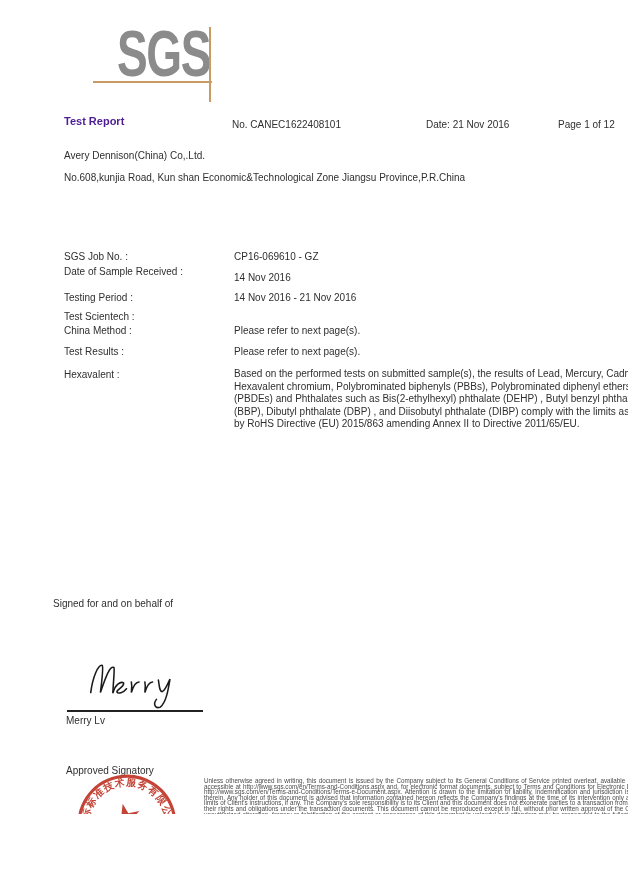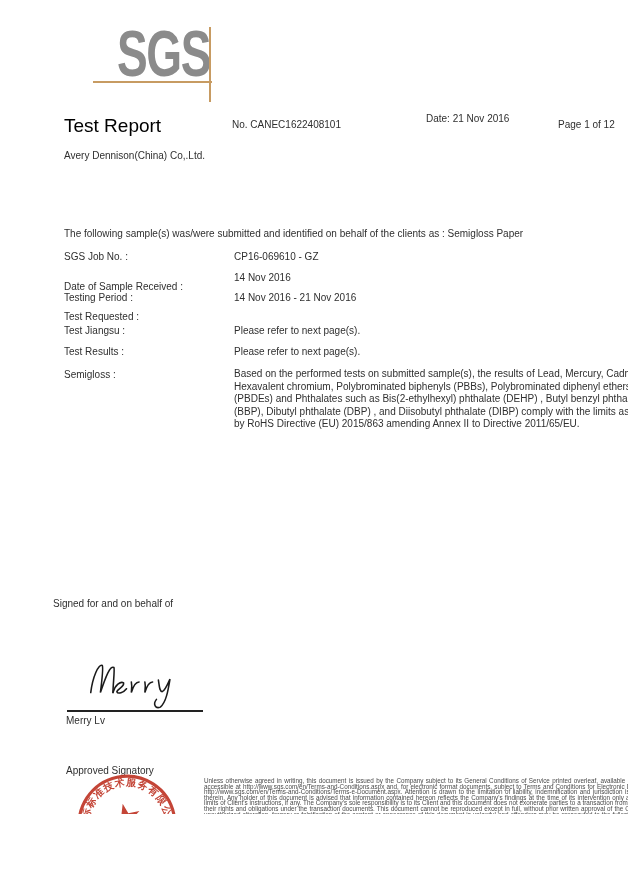--- a/index.html
+++ b/index.html
@@ -6,23 +6,23 @@
   body{width:628px;height:886px;font-family:"Liberation Sans","DejaVu Sans",sans-serif;color:#2b2b2b;}
   .page{position:relative;width:628px;height:814px;background:#fff;overflow:hidden;margin-left:39px;}
   .abs{position:absolute;}
   .t{font-size:10px;line-height:13px;color:#2f2f2f;}
   
   .logo-text{left:78px;top:22px;font-size:64px;font-weight:bold;color:#8b8b8b;
              transform:scaleX(0.72);transform-origin:0 0;letter-spacing:-2px;line-height:64px;}
   .logo-underline{left:54px;top:81px;width:119px;height:2px;background:#c79b62;}
   .logo-vline{left:170px;top:27px;width:1.5px;height:75px;background:#c79b62;}
   
-  .header-title{left:25px;top:115px;font-size:19px;font-weight:normal;color:#000000;}
+  .header-title{left:25px;top:115px;font-size:11px;font-weight:bold;color:#4c1d95;}
   .header-no{left:193px;top:118px;}
-  .header-date{left:387px;top:112px;}
+  .header-date{left:387px;top:118px;}
   .header-page{left:519px;top:118px;}
   
   .lbl{left:25px;}
   .val{left:195px;}
   .wide{width:424px;line-height:12.6px;}
   
   .sig-underline{left:28px;top:710px;width:136px;height:1.5px;background:#222;}
   
   .scaled{transform-origin:0 0;}
   .fineprint{left:165px;top:778px;width:660px;transform:scale(0.7);
@@ -46,41 +46,41 @@
   <div class="abs logo-text">SGS</div>
   <div class="abs logo-underline"></div>
   <div class="abs logo-vline"></div>
 
   <div class="abs header-title">Test Report</div>
   <div class="abs t header-no">No. CANEC1622408101</div>
   <div class="abs t header-date">Date: 21 Nov 2016</div>
   <div class="abs t header-page">Page 1 of 12</div>
 
   <div class="abs t" style="left:25px;top:149px;">Avery Dennison(China) Co,.Ltd.</div>
+  <div class="abs t" style="left:25px;top:171px;">No.608,kunjia Road, Kun shan Economic&amp;Technological Zone Jiangsu Province,P.R.China</div>
 
-  <div class="abs t" style="left:25px;top:227px;">The following sample(s) was/were submitted and identified on behalf of the clients as : Semigloss Paper</div>
 
   <div class="abs t lbl" style="top:250px;">SGS Job No. :</div>
   <div class="abs t val" style="top:250px;">CP16-069610 - GZ</div>
 
-  <div class="abs t lbl" style="top:280px;">Date of Sample Received :</div>
+  <div class="abs t lbl" style="top:265px;">Date of Sample Received :</div>
   <div class="abs t val" style="top:271px;">14 Nov 2016</div>
 
   <div class="abs t lbl" style="top:291px;">Testing Period :</div>
   <div class="abs t val" style="top:291px;">14 Nov 2016 - 21 Nov 2016</div>
 
-  <div class="abs t lbl" style="top:310px;">Test Requested :</div>
+  <div class="abs t lbl" style="top:310px;">Test Scientech :</div>
 
-  <div class="abs t lbl" style="top:324px;">Test Jiangsu :</div>
+  <div class="abs t lbl" style="top:324px;">China Method :</div>
   <div class="abs t val" style="top:324px;">Please refer to next page(s).</div>
 
   <div class="abs t lbl" style="top:345px;">Test Results :</div>
   <div class="abs t val" style="top:345px;">Please refer to next page(s).</div>
 
-  <div class="abs t lbl" style="top:368px;">Semigloss :</div>
+  <div class="abs t lbl" style="top:368px;">Hexavalent :</div>
   <div class="abs t val wide" style="top:368px;">Based on the performed tests on submitted sample(s), the results of Lead, Mercury, Cadmium, Hexavalent chromium, Polybrominated biphenyls (PBBs), Polybrominated diphenyl ethers (PBDEs) and Phthalates such as Bis(2-ethylhexyl) phthalate (DEHP) , Butyl benzyl phthalate (BBP), Dibutyl phthalate (DBP) , and Diisobutyl phthalate (DIBP) comply with the limits as set by RoHS Directive (EU) 2015/863 amending Annex II to Directive 2011/65/EU.</div>
 
   <div class="abs t" style="left:14px;top:597px;">Signed for and on behalf of</div>
 
   <svg class="abs" style="left:42px;top:652px;" width="120" height="58" viewBox="0 0 120 60" aria-label="Merry">
     <g fill="none" stroke="#1a1a1a" stroke-width="1.6" stroke-linecap="round">
       <path d="M8,42 C10,26 16,12 20,14 C21,16 19,34 18,42 C24,24 28,14 32,16 C33,18 31,34 31,42"></path>
       <path d="M31,42 C33,34 39,30 42,32 C43,36 36,38 35,41 C36,44 42,42 45,38"></path>
       <path d="M50,31 C51,36 50,40 50,42 C52,35 55,31 58,31"></path>
       <path d="M64,31 C65,36 64,40 64,42 C66,35 69,31 72,31"></path>

